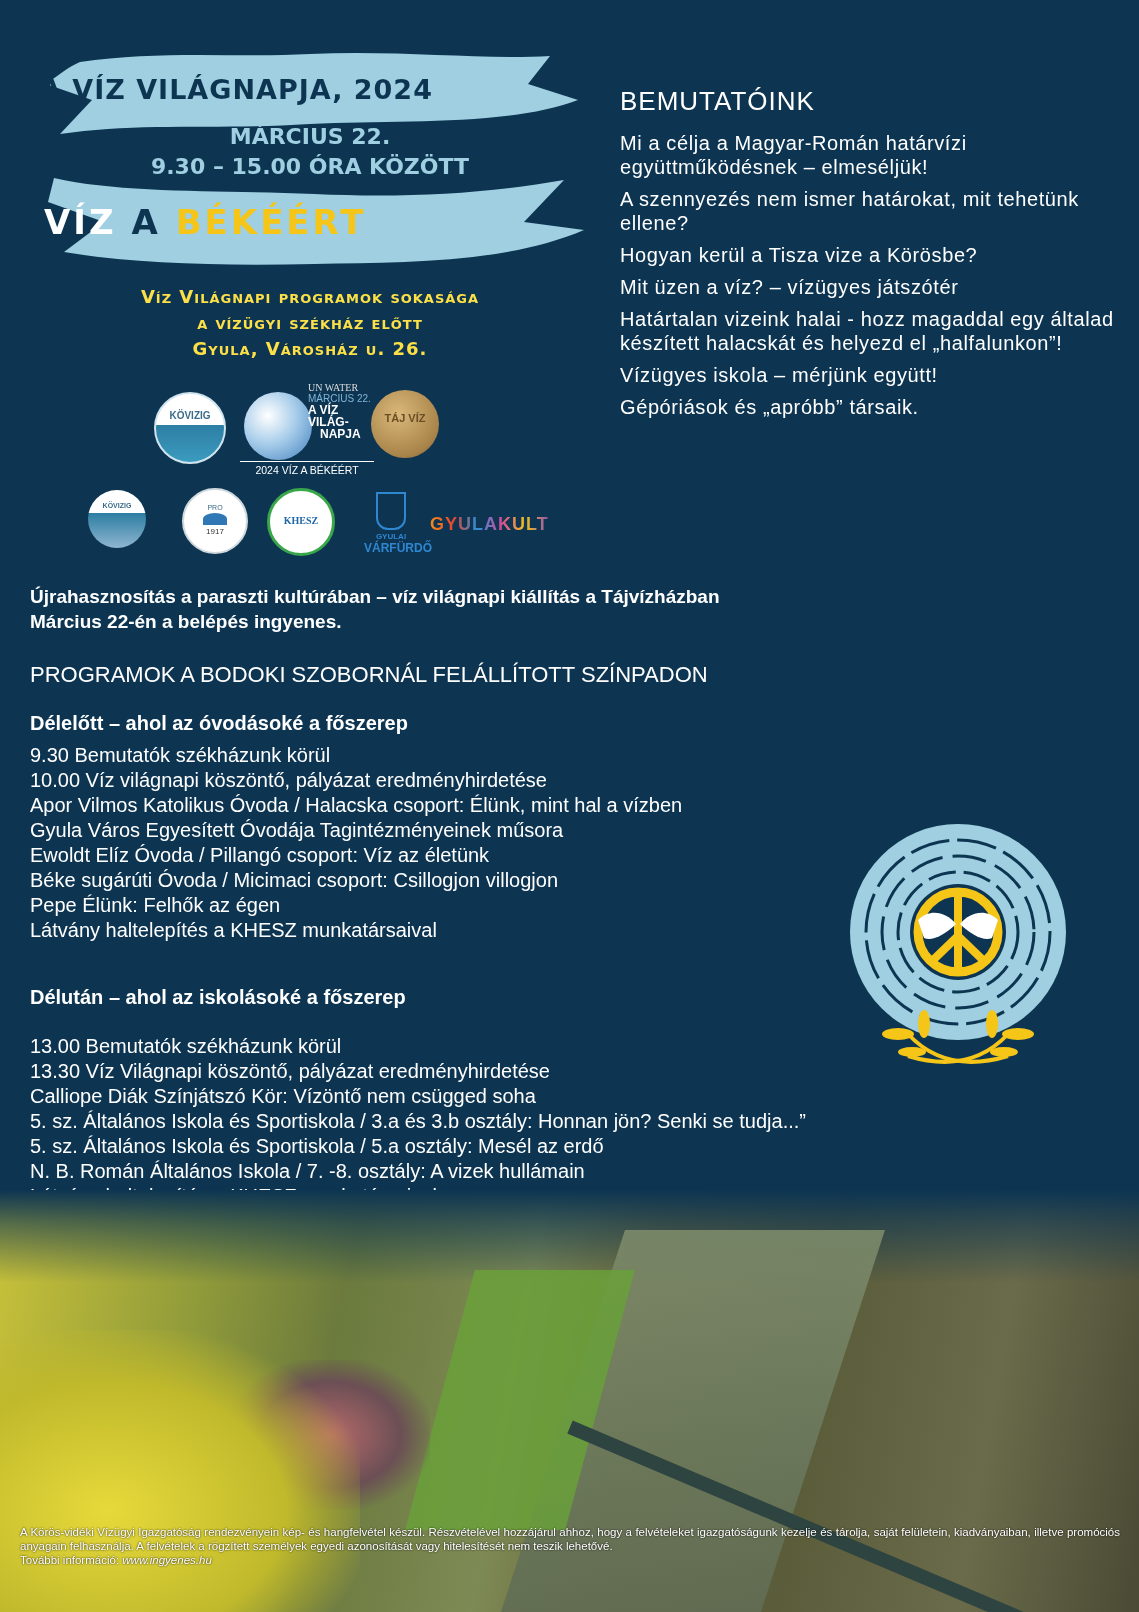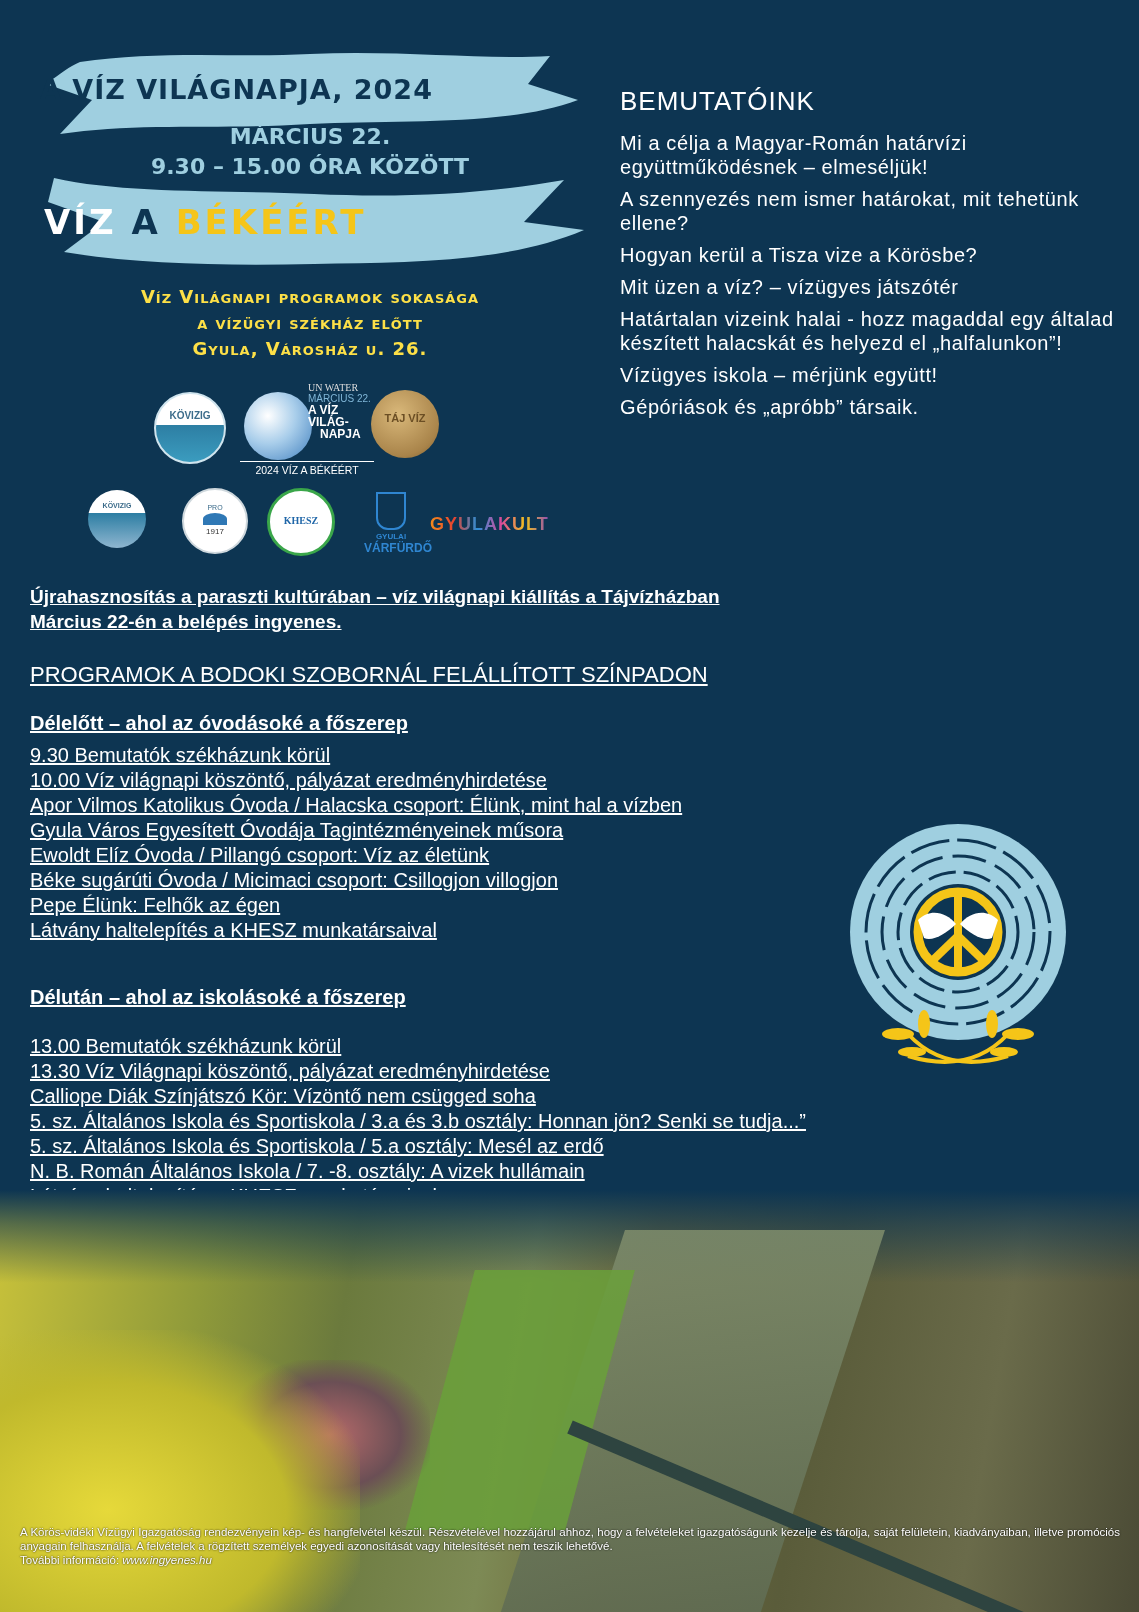--- a/index.html
+++ b/index.html
@@ -12,21 +12,21 @@
   #b2-text{top:30px;font-size:34px;letter-spacing:3px;}
   #b2-text .w{color:#ffffff;}
   #b2-text .a{color:#0d3552;}
   #b2-text .y{color:#f5c518;}
   .date{position:absolute;left:40px;width:540px;text-align:center;font-family:"DejaVu Sans",sans-serif;font-weight:bold;color:#9fcfe0;}
   .venue{position:absolute;left:40px;width:540px;text-align:center;font-family:"DejaVu Sans",sans-serif;font-weight:bold;color:#fde047;font-size:18px;line-height:26px;letter-spacing:1px;}
   .logo{position:absolute;border-radius:50%;}
   .right-col{position:absolute;left:620px;top:86px;width:500px;}
   .right-col h2{margin:0 0 14px 0;font-size:26px;font-weight:normal;letter-spacing:1px;}
   .right-col p{margin:0 0 8px 0;font-size:20px;line-height:24px;letter-spacing:.6px;}
-  .main-text{position:absolute;left:30px;width:1080px;text-decoration:underline;}
+  .main-text{position:absolute;left:30px;width:1080px;}
   .l20{font-size:20px;line-height:25px;}
   .hdr{font-size:22px;}
   .sub{font-size:20px;font-weight:bold;}
   .disclaimer{position:absolute;left:20px;top:1525px;width:1100px;font-size:11.5px;line-height:14px;color:#fff;text-shadow:0 0 2px #000;text-align:justify;}
   .photo{position:absolute;left:0;top:1190px;width:1139px;height:422px;overflow:hidden;}
 </style>
 </head>
 <body>
 
 <div class="banner" style="left:40px;top:40px;width:540px;height:100px;">

